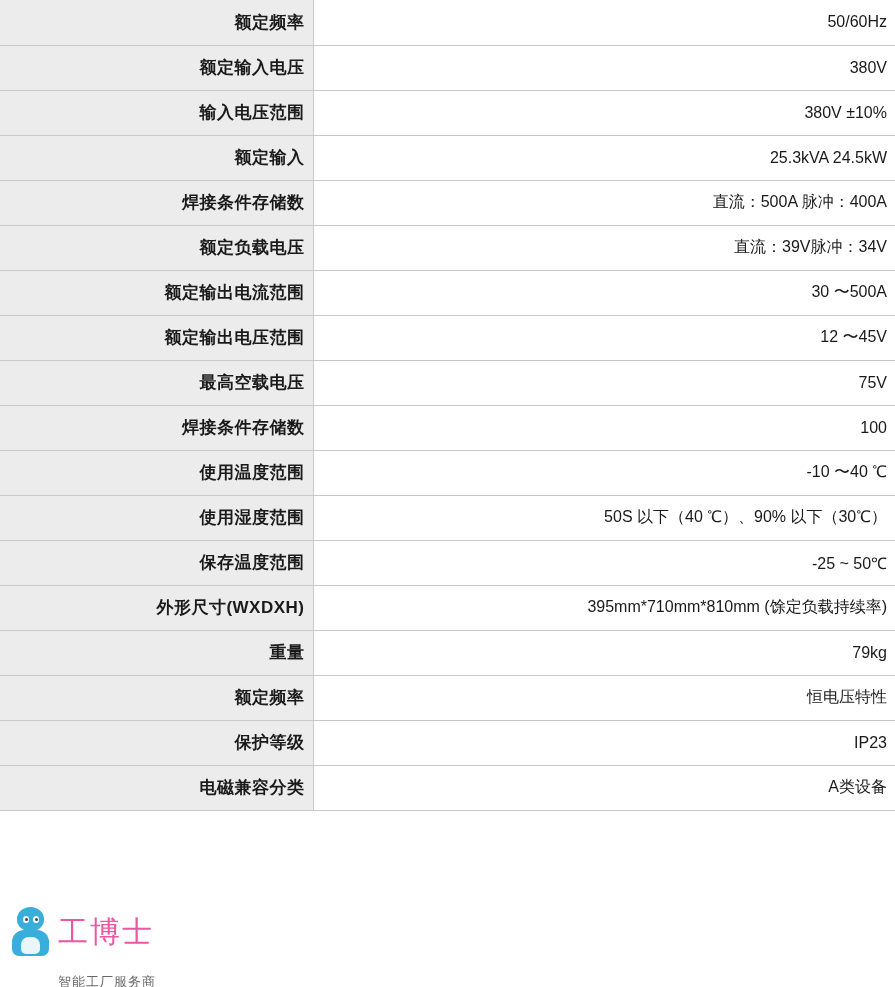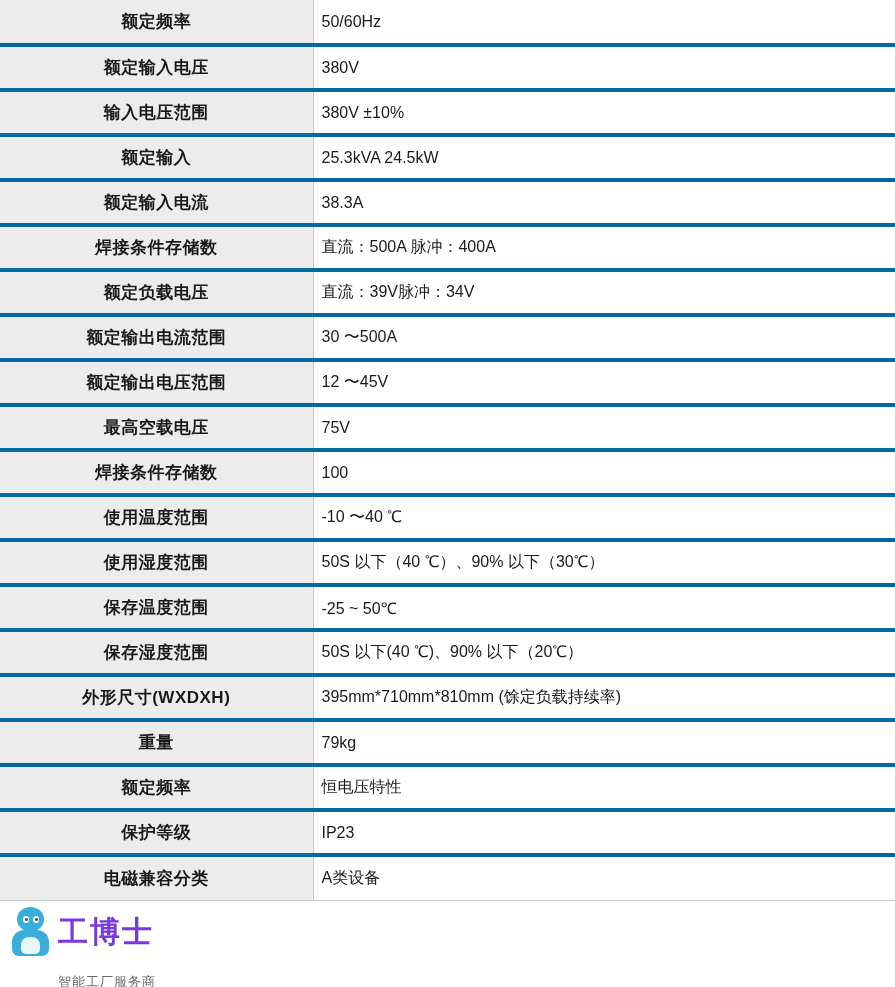--- a/index.html
+++ b/index.html
@@ -19,40 +19,40 @@
     border-collapse: collapse;
     table-layout: fixed;
   }
   .spec-table col.c-label { width: 313px; }
   .spec-table col.c-value { width: 582px; }
 
   .spec-table tr {
     height: 45px;
   }
   .spec-table td {
-    border-top: 4px solid #0369a1;
+    border-top: 1px solid #0369a1;
     border-bottom: 1px solid #c9c9c9;
     padding: 0 8px;
     vertical-align: middle;
     box-sizing: border-box;
   }
   .spec-table td.label {
     background: #ececec;
     color: #1a1a1a;
     font-weight: bold;
     font-size: 17px;
-    text-align: center;
+    text-align: right;
     border-right: 1px solid #c9c9c9;
     letter-spacing: 0.5px;
   }
   .spec-table td.value {
     background: #ffffff;
     color: #1a1a1a;
     font-size: 16px;
-    text-align: left;
+    text-align: right;
     font-weight: normal;
   }
   .spec-table tr:first-child td { border-top: none; }
 
   
   .watermark {
     position: absolute;
     left: 8px;
     bottom: 4px;
     width: 300px;
@@ -104,22 +104,22 @@
   }
   .wm-mascot .belly {
     position: absolute;
     left: 13px; top: 30px;
     width: 19px; height: 17px;
     background: #eaf6fb;
     border-radius: 8px 8px 5px 5px;
   }
   .wm-title {
     font-size: 30px;
-    font-weight: bold;
-    color: #6d28d9;
+    font-weight: normal;
+    color: #ec4899;
     letter-spacing: 2px;
     line-height: 1;
   }
   .wm-sub {
     font-size: 13px;
     color: #5c5c5c;
     letter-spacing: 1px;
     margin-top: 16px;
     margin-left: 50px;
   }
@@ -149,24 +149,20 @@
     </tr>
     <tr>
       <td class="label">输入电压范围</td>
       <td class="value">380V ±10%</td>
     </tr>
     <tr>
       <td class="label">额定输入</td>
       <td class="value">25.3kVA 24.5kW</td>
     </tr>
     <tr>
-      <td class="label">额定输入电流</td>
-      <td class="value">38.3A</td>
-    </tr>
-    <tr>
       <td class="label">焊接条件存储数</td>
       <td class="value">直流：500A  脉冲：400A</td>
     </tr>
     <tr>
       <td class="label">额定负载电压</td>
       <td class="value">直流：39V脉冲：34V</td>
     </tr>
     <tr>
       <td class="label">额定输出电流范围</td>
       <td class="value">30 〜500A</td>
@@ -187,24 +183,20 @@
       <td class="label">使用温度范围</td>
       <td class="value">-10 〜40 ℃</td>
     </tr>
     <tr>
       <td class="label">使用湿度范围</td>
       <td class="value">50S 以下（40 ℃）、90% 以下（30℃）</td>
     </tr>
     <tr>
       <td class="label">保存温度范围</td>
       <td class="value">-25 ~ 50℃</td>
-    </tr>
-    <tr>
-      <td class="label">保存湿度范围</td>
-      <td class="value">50S 以下(40 ℃)、90% 以下（20℃）</td>
     </tr>
     <tr>
       <td class="label">外形尺寸(WXDXH)</td>
       <td class="value">395mm*710mm*810mm (馀定负载持续率)</td>
     </tr>
     <tr>
       <td class="label">重量</td>
       <td class="value">79kg</td>
     </tr>
     <tr>

